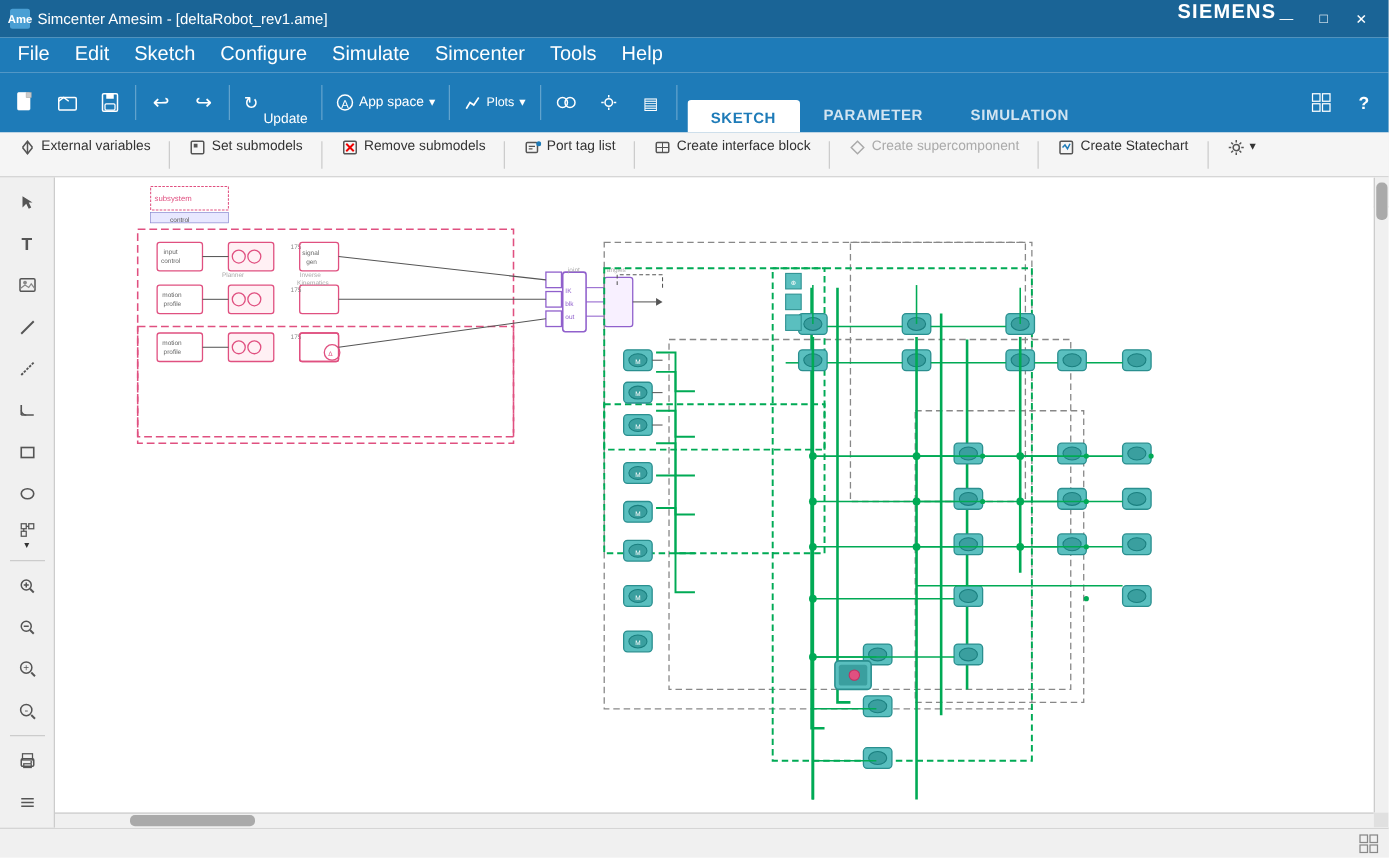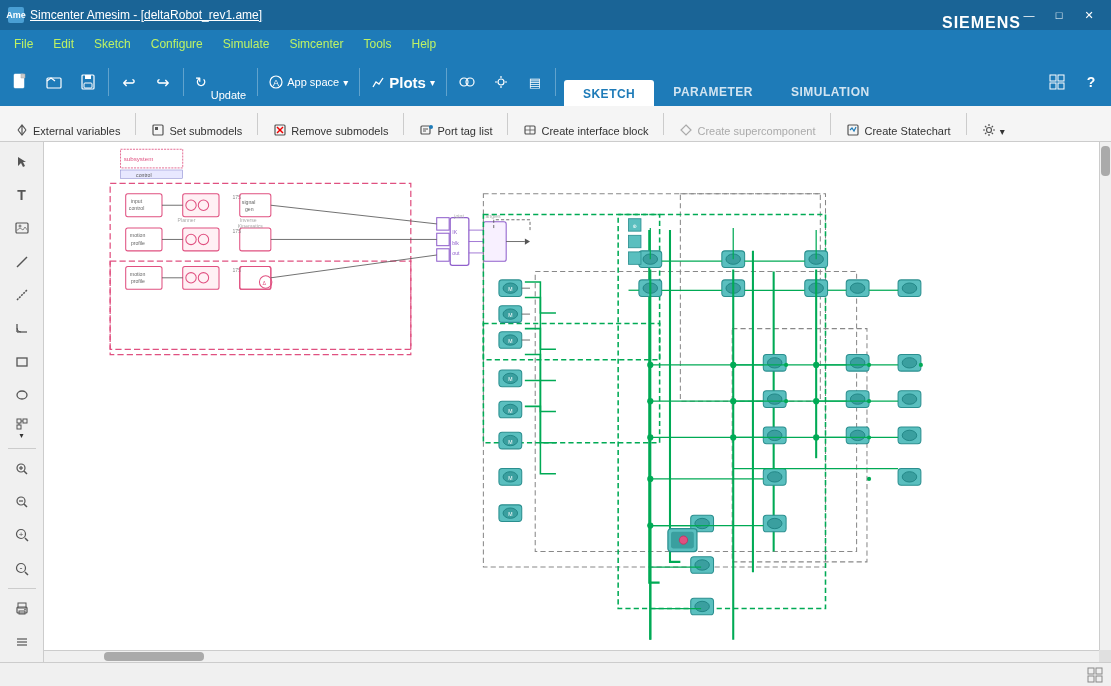--- a/index.html
+++ b/index.html
@@ -17,55 +17,55 @@
       user-select: none;
     }
     #title-bar .app-icon {
       width: 16px; height: 16px;
       background: #4a9fd4;
       border-radius: 2px;
       margin-right: 6px;
       display: flex; align-items: center; justify-content: center;
       font-size: 9px; font-weight: bold; color: white;
     }
-    #title-bar .title-text { flex: 1; text-decoration: underline; }
+    #title-bar .title-text { flex: 1; }
     #title-bar .win-controls { display: flex; gap: 2px; }
     #title-bar .win-btn {
       width: 28px; height: 20px;
       background: transparent;
       border: none;
       color: white;
       cursor: pointer;
       font-size: 11px;
       display: flex; align-items: center; justify-content: center;
     }
 
     
     #siemens-brand {
       position: absolute;
-      top: 14px; right: 90px;
+      top: 1px; right: 90px;
       color: white;
       font-size: 16px;
       font-weight: bold;
       letter-spacing: 1px;
     }
 
     
     #menu-bar {
       height: 28px;
       background: #1e7bb8;
       display: flex;
       align-items: center;
       padding: 0 4px;
     }
     .menu-item {
       padding: 3px 10px;
-      color: #bef264;
+      color: #ffffff;
       cursor: pointer;
-      font-size: 12px;
+      font-size: 16px;
       border-radius: 2px;
     }
     .toolbar-btn {
       height: 36px;
       padding: 0 6px;
       background: transparent;
       border: 1px solid transparent;
       color: white;
       cursor: pointer;
       display: flex;
@@ -106,21 +106,21 @@
       padding: 0 6px;
       gap: 4px;
     }
     .sec-btn {
       height: 28px;
       padding: 0 8px;
       background: transparent;
       border: 1px solid transparent;
       cursor: pointer;
       display: flex;
-      align-items: flex-end;
+      align-items: flex-start;
       gap: 4px;
       font-size: 11px;
       color: #333;
       border-radius: 2px;
       white-space: nowrap;
     }
     .sec-btn.disabled { color: #aaa; cursor: default; }
     .sec-sep { width: 1px; height: 22px; background: #ccc; margin: 0 2px; }
 
     
@@ -320,21 +320,21 @@
         <text x="7" y="11" text-anchor="middle" fill="white" font-size="9">A</text>
       </svg>
     <span style="font-size:11px;">App space</span>
     <span style="font-size:10px;">▾</span>
   </button>
   <div class="toolbar-sep"></div>
   <button class="toolbar-btn" title="Plots" style="gap:4px;">
     <svg width="14" height="14" viewBox="0 0 14 14">
         <polyline points="2,12 5,7 8,9 12,3" fill="none" stroke="white" stroke-width="1.3"></polyline>
       </svg>
-    <span style="font-size:15px;font-weight:bold;">Plots</span>
+    <span style="font-size:10px;">Plots</span>
     <span style="font-size:10px;">▾</span>
   </button>
   <div class="toolbar-sep"></div>
   <button class="toolbar-btn">
     <svg width="16" height="16" viewBox="0 0 16 16">
         <circle cx="5" cy="8" r="4" fill="none" stroke="white" stroke-width="1.2"></circle>
         <circle cx="11" cy="8" r="4" fill="none" stroke="white" stroke-width="1.2"></circle>
       </svg>
   </button>
   <button class="toolbar-btn">

